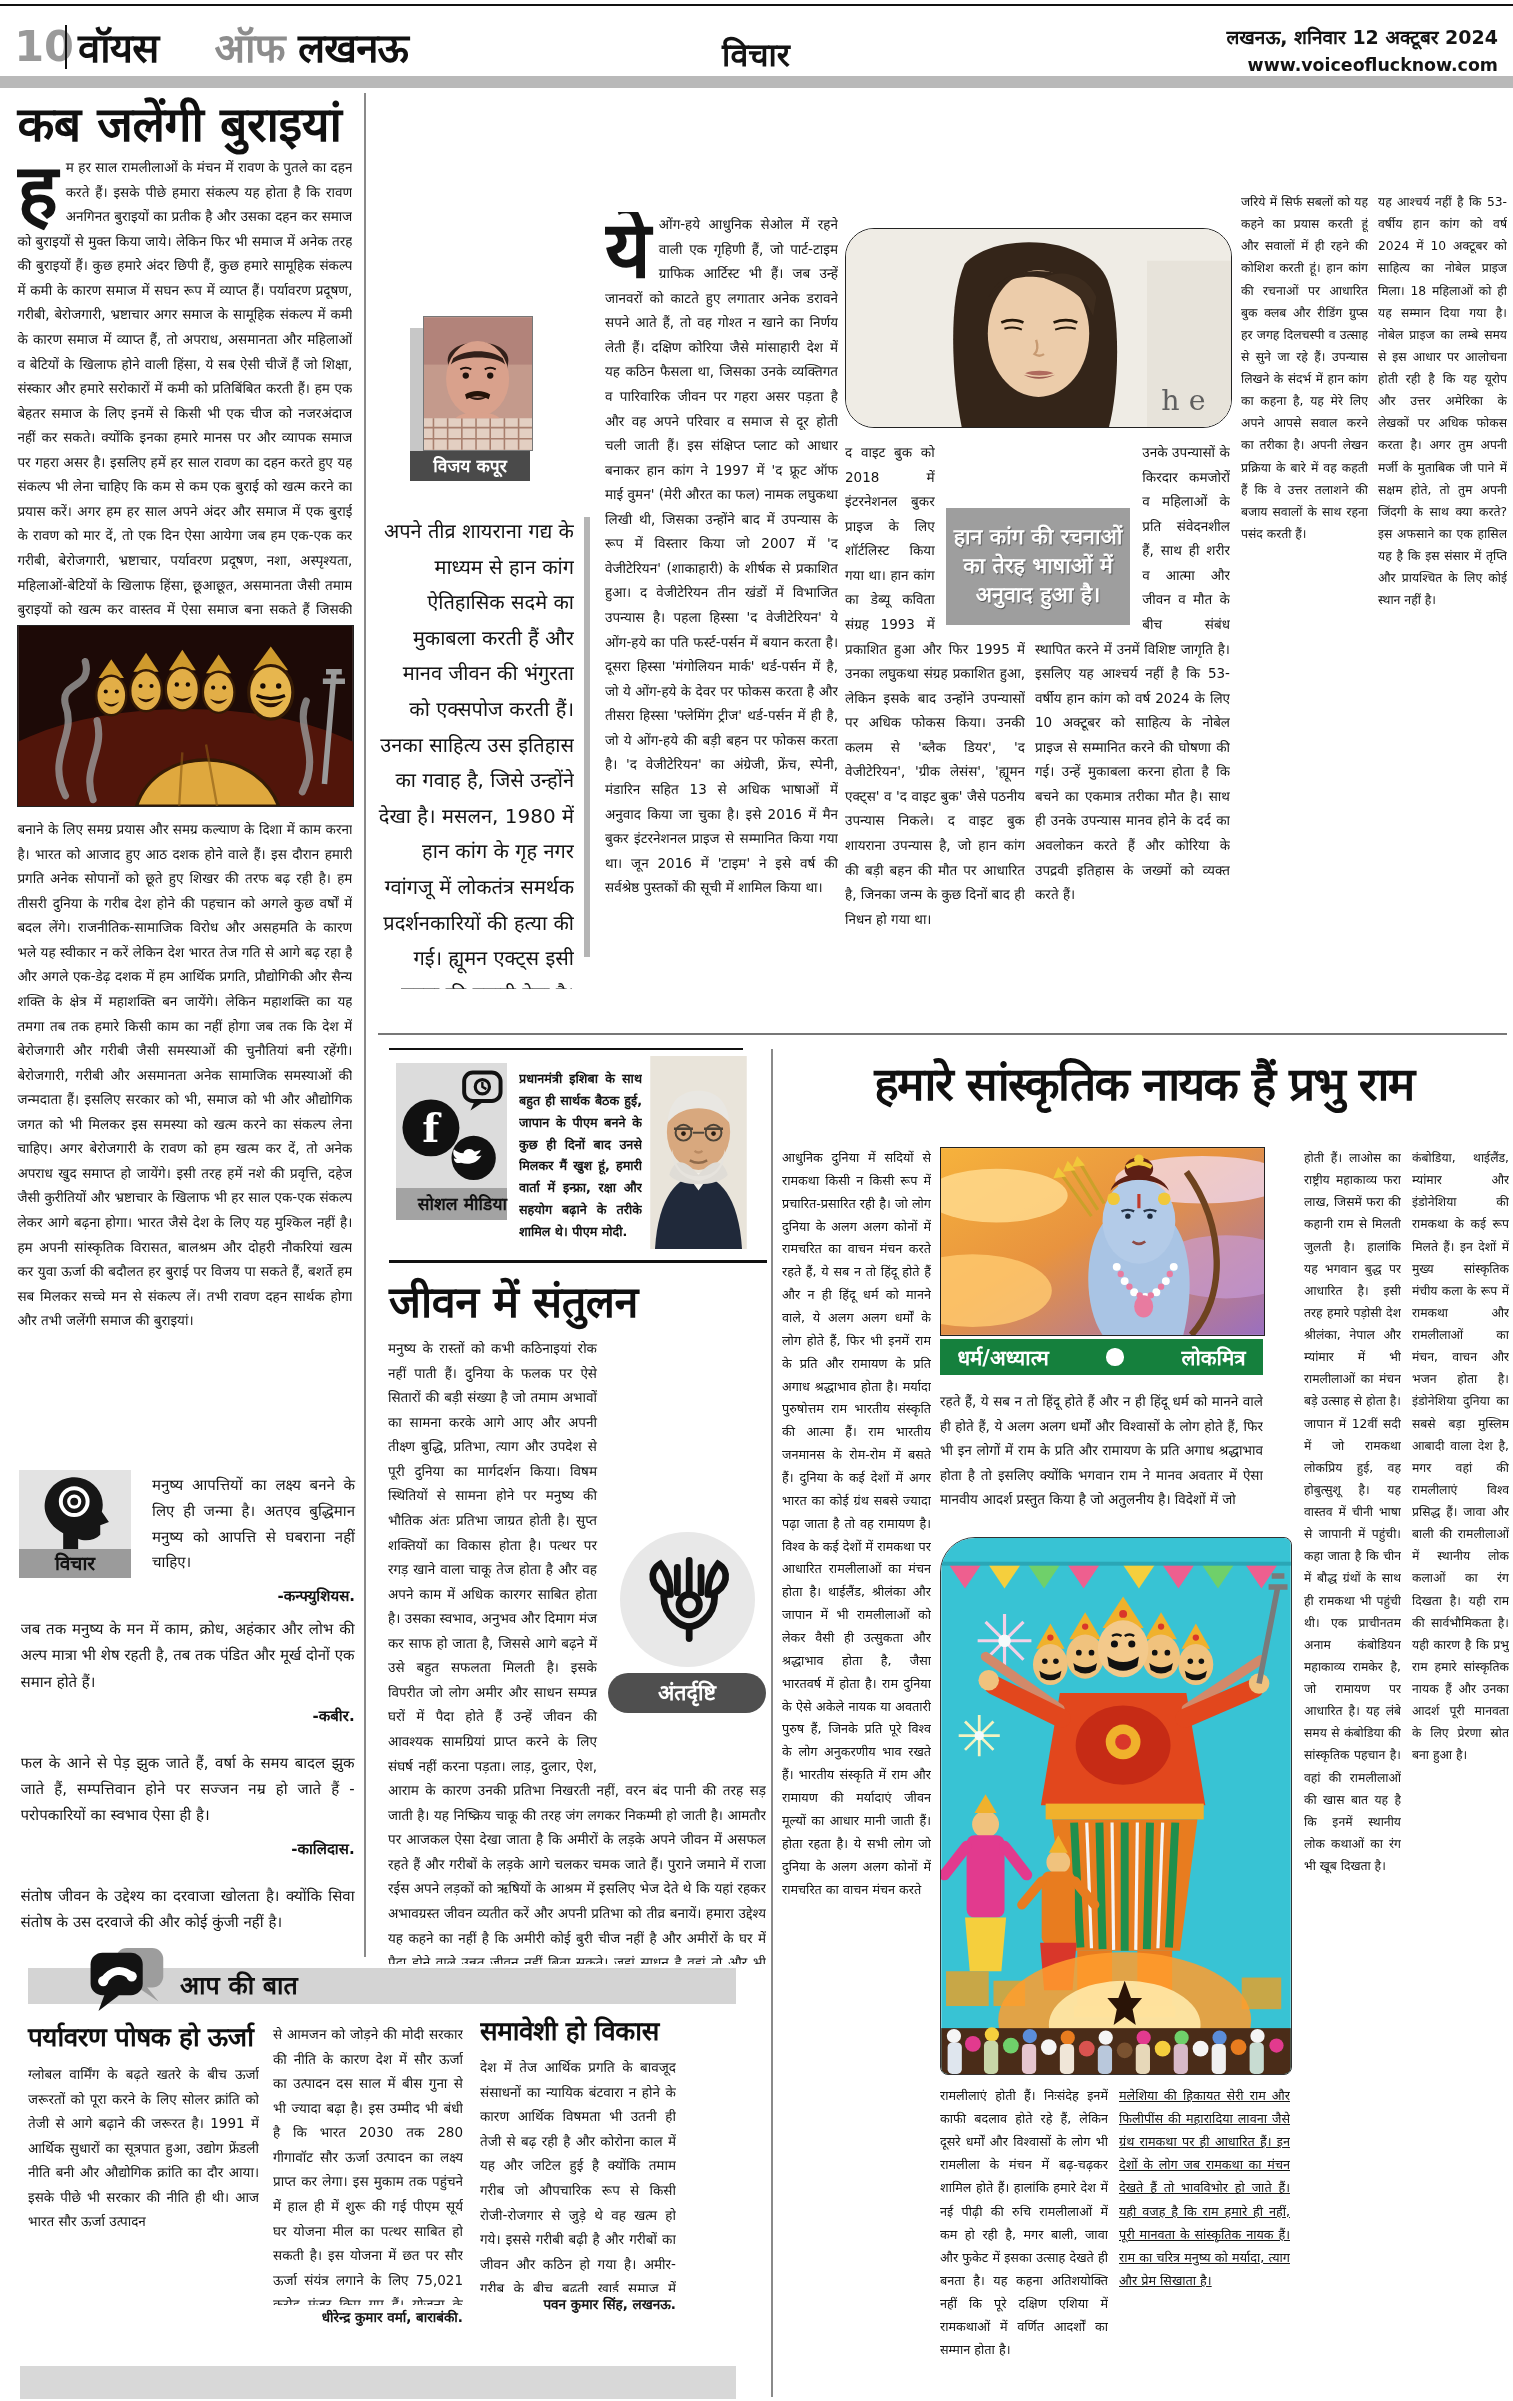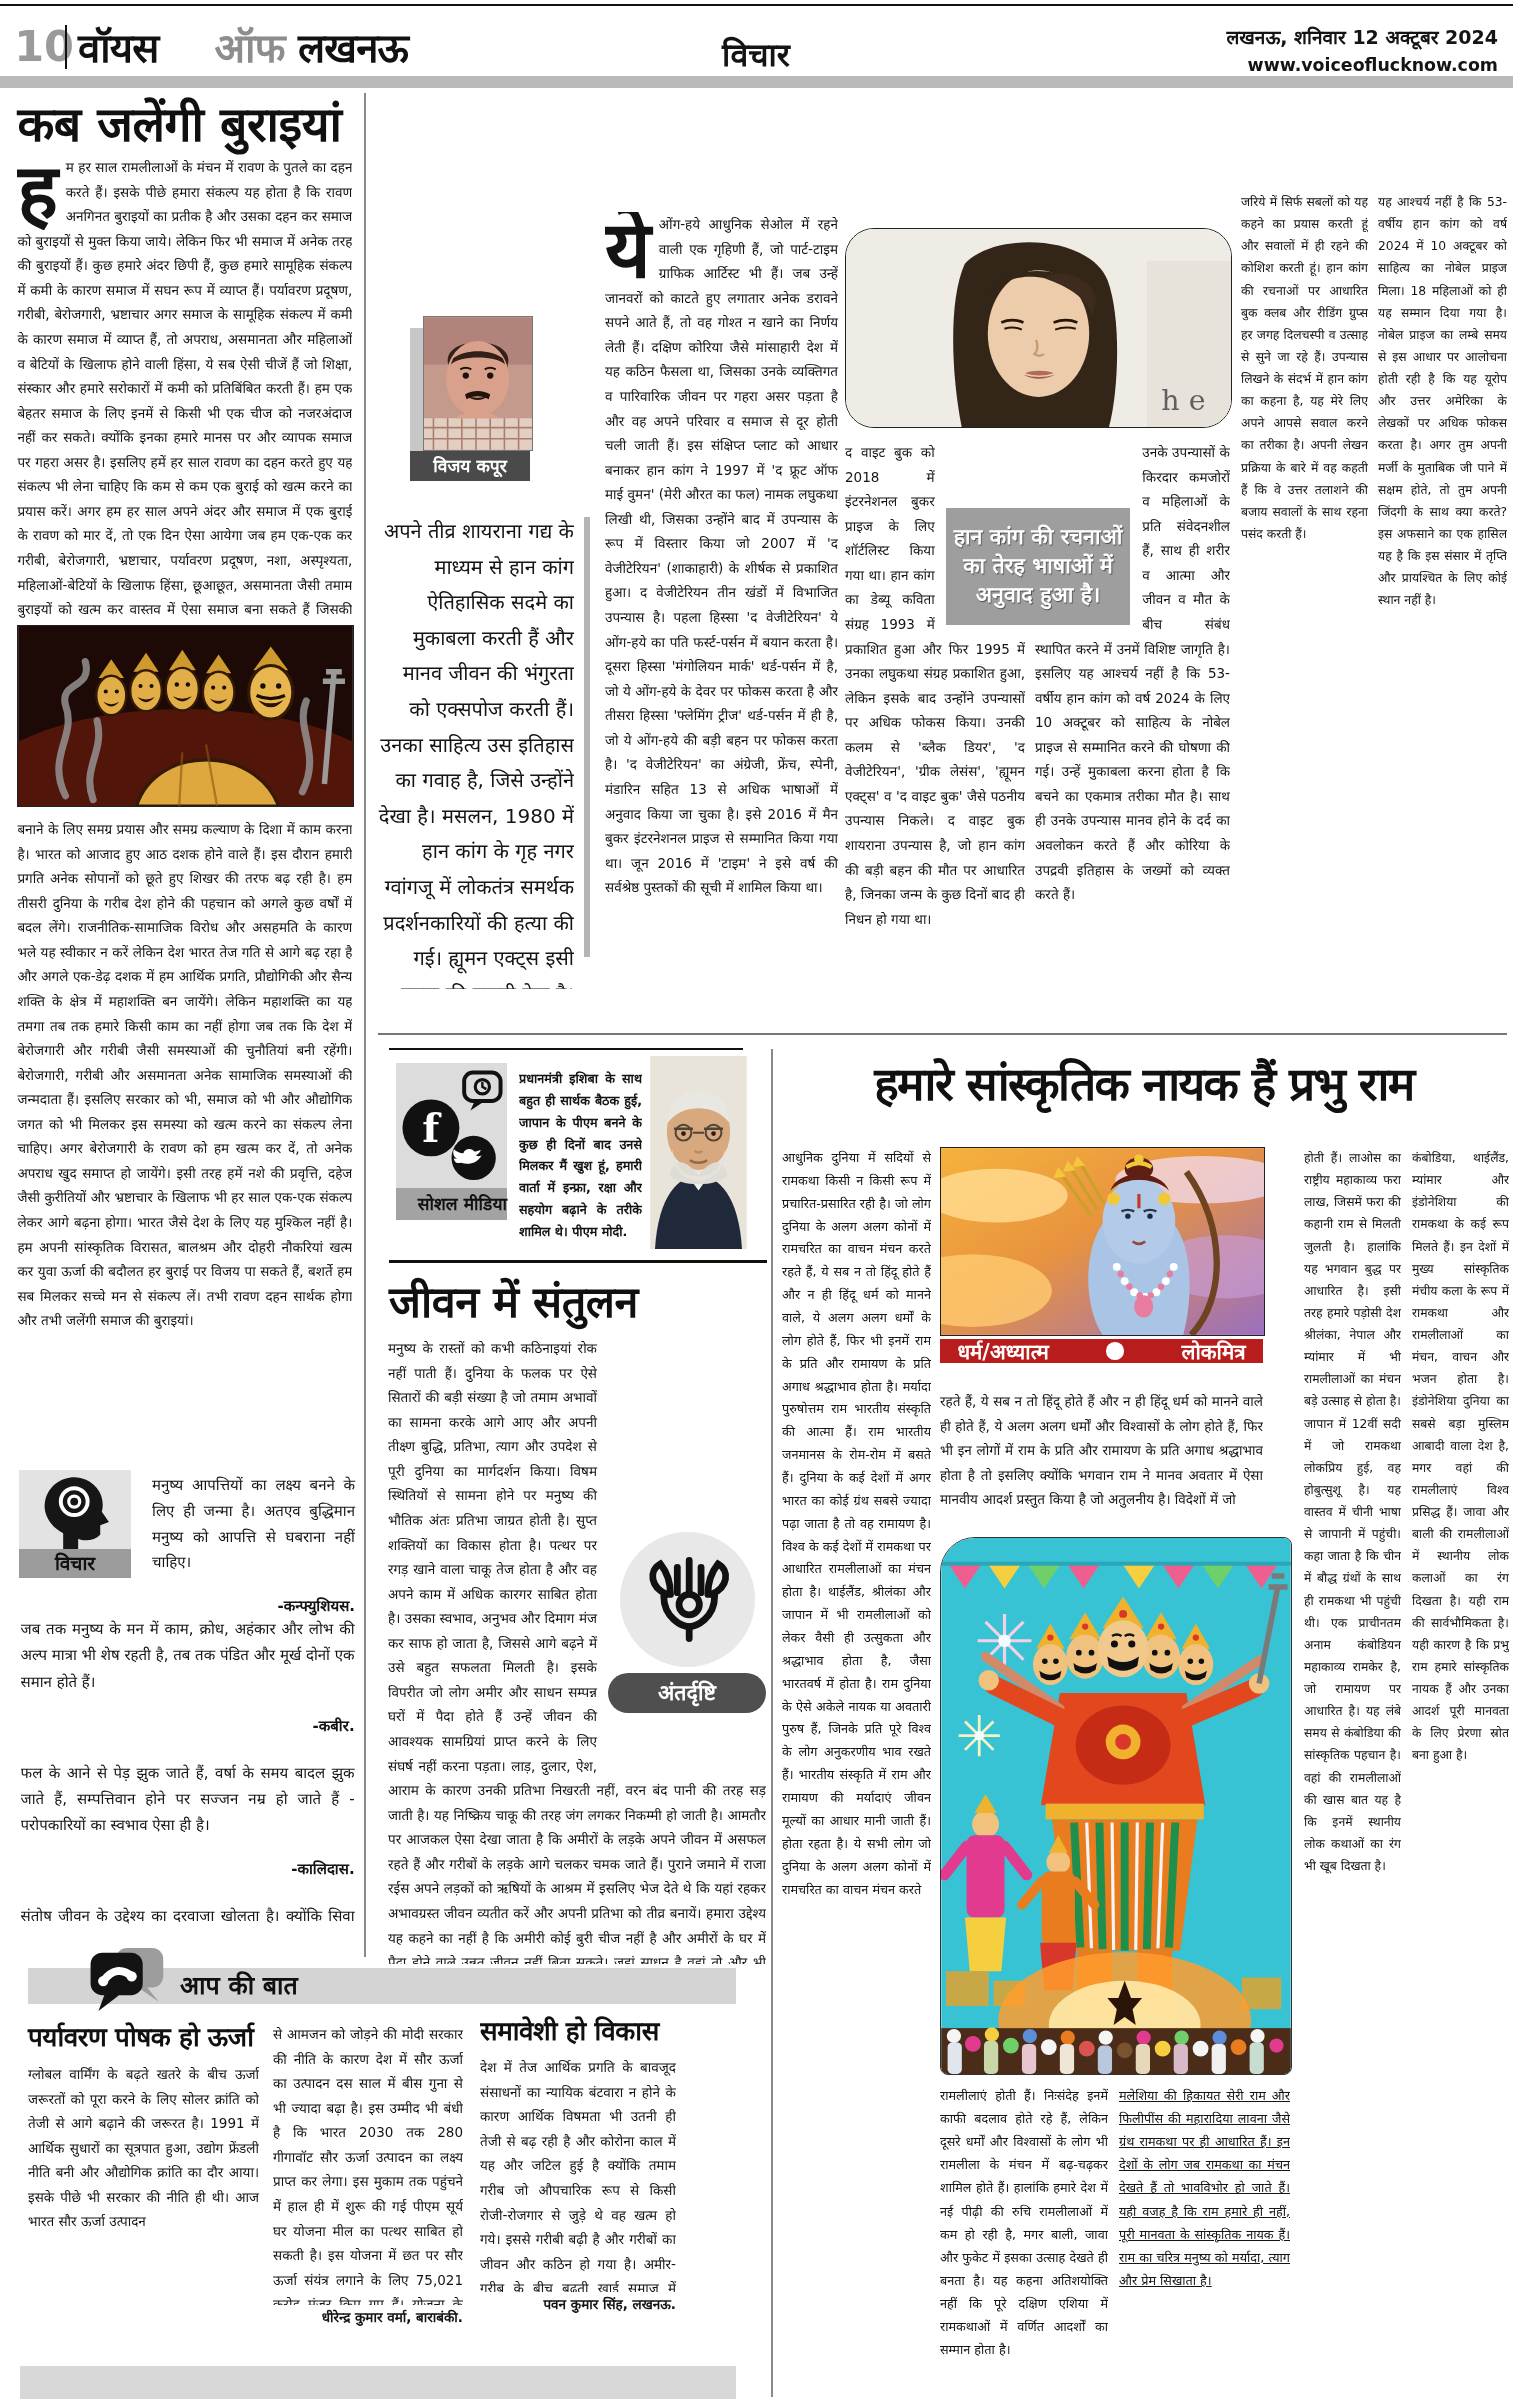--- a/index.html
+++ b/index.html
@@ -5,21 +5,21 @@
   html,body{margin:0;padding:0;background:#e9e9e9;}
   .page{position:relative;width:1514px;height:2401px;background:#fff;overflow:hidden;
         font-family:"DejaVu Sans",sans-serif;color:#141414;}
   .abs{position:absolute;}
   .rule{position:absolute;background:#8a8a8a;}
   .col{position:absolute;text-align:justify;font-size:13.5px;line-height:1.82;overflow:hidden;}
   .col.small{font-size:12.3px;line-height:1.8;}
   .headline{position:absolute;font-weight:800;color:#101010;letter-spacing:-0.4px;}
   .dropcap{float:left;font-weight:800;line-height:0.85;margin:4.7px 8px 0 0;}
   .sig{font-weight:800;text-align:right;font-size:13.5px;}
-  .attr{display:block;text-align:right;font-weight:800;margin-top:18px;}
+  .attr{display:block;text-align:right;font-weight:800;margin-top:8px;}
   .quote-block{margin-bottom:20.6px;font-size:15px;line-height:1.75;text-align:justify;}
   .bar-label{font-weight:800;color:#101010;}
   .namebar{position:absolute;background:#4a4a4a;color:#fff;font-weight:700;text-align:center;}
   .imgbox{position:absolute;overflow:hidden;border:1.6px solid #222;}
   svg{display:block;}
   .insight-float{float:right;width:158px;height:222px;margin:196px 0 0 11px;position:relative;}
   .insight-circle{position:absolute;left:12px;top:0;width:135px;height:135px;border-radius:50%;background:#e8e8e8;
                   display:flex;align-items:center;justify-content:center;}
   .insight-pill{position:absolute;left:0;top:141px;width:158px;height:40px;border-radius:20.6px;background:#4f4f4f;
                 color:#fff;font-weight:800;font-size:21.4px;text-align:center;line-height:40px;}
@@ -367,21 +367,21 @@
           <circle cx="227" cy="159" r="4"></circle>
           <circle cx="238" cy="175" r="4"></circle>
           <circle cx="251" cy="186" r="4"></circle>
           <circle cx="265" cy="186" r="4"></circle>
           <circle cx="278" cy="175" r="4"></circle>
           <circle cx="289" cy="159" r="4"></circle>
         </g>
       <ellipse cx="256" cy="200" rx="12" ry="14" fill="#e87ba0"></ellipse>
     </svg>
   </div>
-  <div class="abs" style="left:940px;top:1339px;width:323px;height:24px;background:#b91c1c;display:flex;align-items:center;justify-content:space-between;padding:0 17.4px;box-sizing:border-box;">
+  <div class="abs" style="left:940px;top:1339px;width:323px;height:36px;background:#15803d;display:flex;align-items:center;justify-content:space-between;padding:0 17.4px;box-sizing:border-box;">
     <span style="color:#fff;font-weight:800;font-size:20.6px;">धर्म/अध्यात्म</span>
     <span style="width:17.4px;height:17.4px;border-radius:50%;background:#fff;"></span>
     <span style="color:#fff;font-weight:800;font-size:20.6px;">लोकमित्र</span>
   </div>
 
   <div class="col" style="left:940px;top:1389px;width:323px;height:142px;">रहते हैं, ये सब न तो हिंदू होते हैं और न ही हिंदू धर्म को मानने वाले ही होते हैं, ये अलग अलग धर्मों और विश्वासों के लोग होते हैं, फिर भी इन लोगों में राम के प्रति और रामायण के प्रति अगाध श्रद्धाभाव होता है तो इसलिए क्योंकि भगवान राम ने मानव अवतार में ऐसा मानवीय आदर्श प्रस्तुत किया है जो अतुलनीय है। विदेशों में जो</div>
 
   <div class="abs" style="left:940px;top:1537px;width:350px;height:536px;border-radius:35px 8px 8px 8px;overflow:hidden;border:1.6px solid #333;">
     <svg viewBox="0 0 442 678" width="350" height="536">
       <rect width="442" height="678" fill="#38c3d4"></rect>

